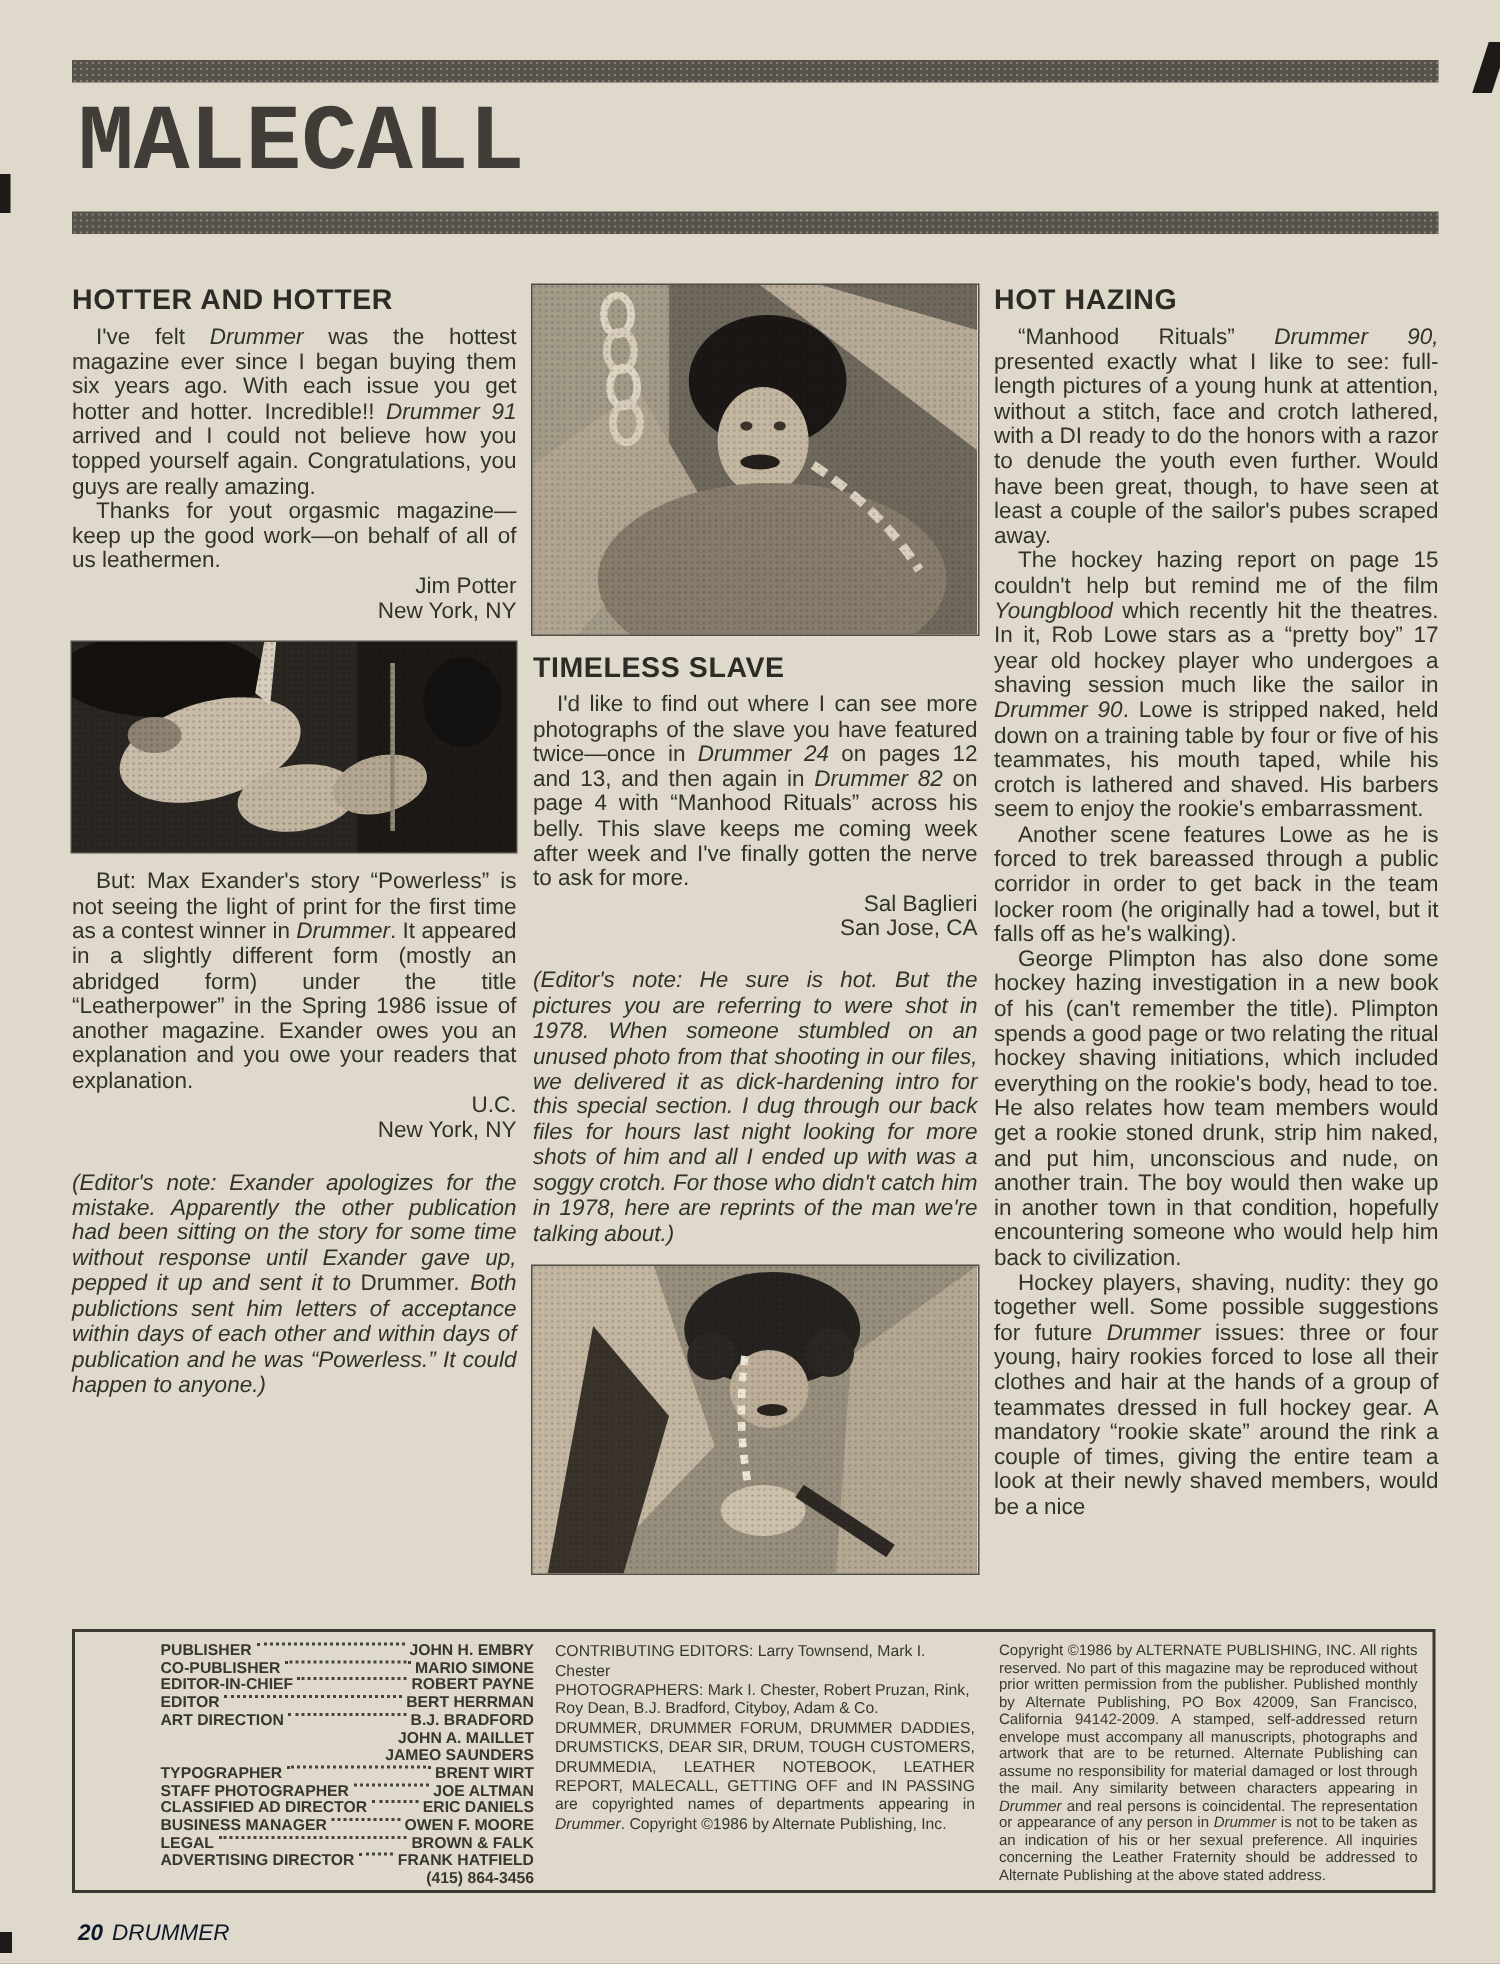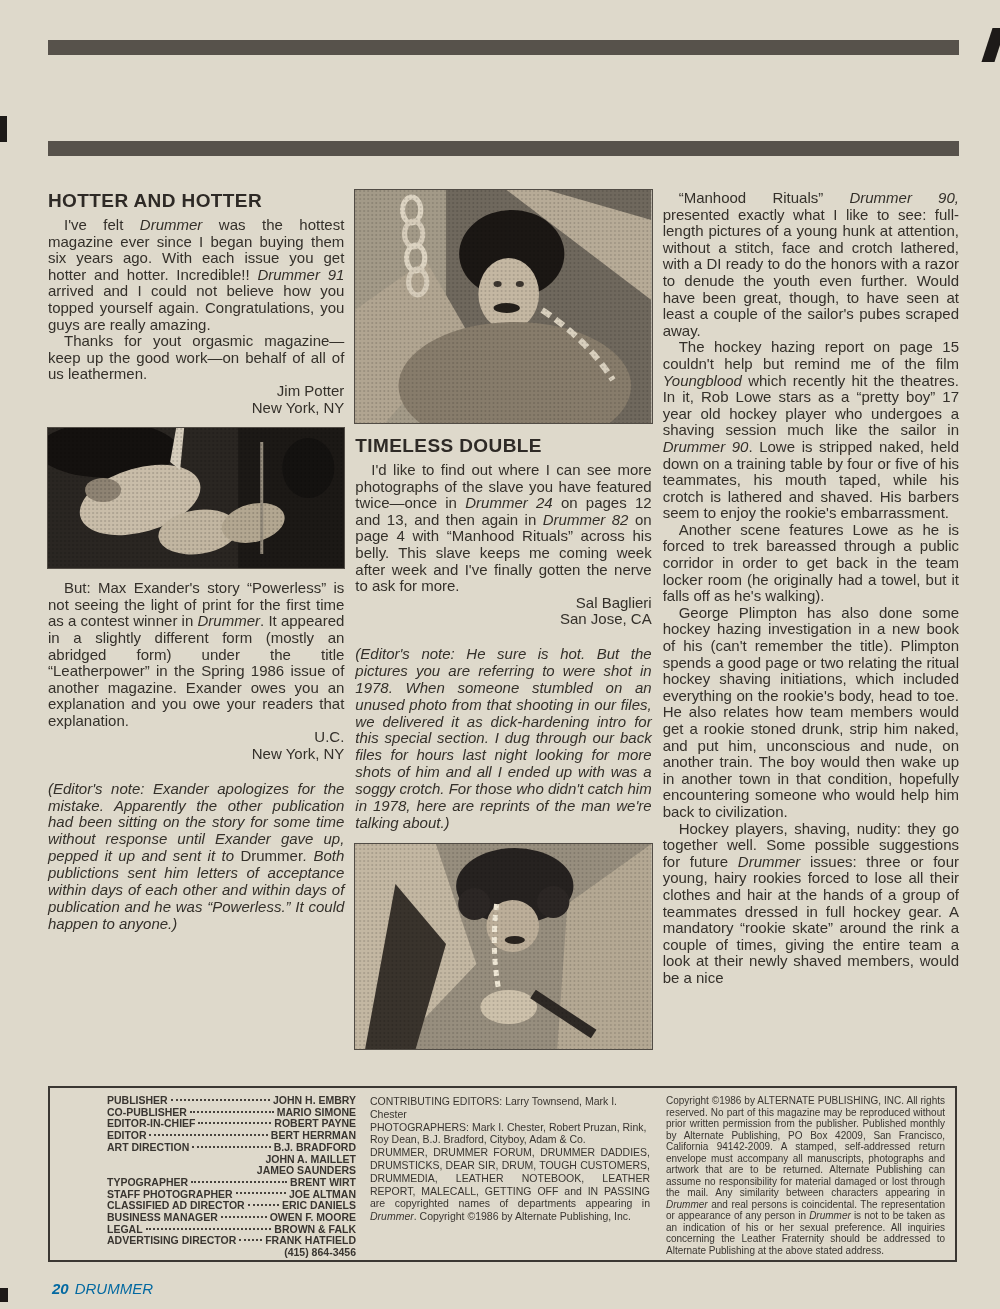--- a/index.html
+++ b/index.html
@@ -21,43 +21,44 @@
   .it{font-style:italic;}
   .sig{text-align:right;font-size:15px;line-height:16.6px;}
   .photo{margin:12px 0;outline:1px solid #514c45;}
   .photo svg{display:block;width:100%;height:100%;}
   .photo.first{margin-top:0;}
   .gap-top{margin-top:16px;}
   .masthead{position:absolute;left:48px;top:1086px;width:909px;height:176px;border:2px solid #3b3733;
         box-sizing:border-box;display:flex;}
   .ms-left{width:316px;box-sizing:border-box;padding:7px 10px 0 10px;font-size:10.5px;font-weight:bold;
         line-height:11.7px;color:#393530;}
-  .ms-left .row{display:flex;align-items:center;padding-left:47px;}
+  .ms-left .row{display:flex;align-items:flex-start;padding-left:47px;}
   .ms-left .row.cont{justify-content:flex-end;}
   .ms-left .lead{flex:1;border-bottom:2px dotted #46423c;margin:0 3px 2px 3px;min-width:12px;}
   .ms-mid{width:296px;box-sizing:border-box;padding:7px 12px 0 4px;font-size:10.5px;line-height:12.8px;color:#393530;}
   .ms-mid .block2{text-align:justify;}
   .ms-right{flex:1;box-sizing:border-box;padding:7px 10px 0 4px;font-size:10px;line-height:11.5px;
         text-align:justify;color:#393530;}
-  .footer{position:absolute;left:52px;top:1280px;font-size:15px;font-style:italic;color:#0369a1;}
+  .footer{position:absolute;left:52px;top:1280px;font-size:15px;font-style:italic;color:#0f172a;}
   .footer .num{font-weight:bold;margin-right:6px;}
   .mark{position:absolute;background:#1d1a18;}
   .mark.m1{left:0;top:116px;width:7px;height:26px;}
   .mark.m2{left:0;top:1288px;width:8px;height:14px;}
   .mark.m3{left:987px;top:28px;width:13px;height:34px;transform:skewX(-18deg);}
 </style>
 </head>
 <body>
 
 <div class="page">
   <div class="mark m1"></div>
   <div class="mark m2"></div>
   <div class="mark m3"></div>
 
   <div class="rule top"></div>
+  <div class="masthead-title">MALECALL</div>
   <div class="rule mid"></div>
 
   <div class="columns">
     <div class="col">
         <h2 class="heading">HOTTER AND HOTTER</h2>
         <p class="body"><span>I've felt </span><span class="it">Drummer</span><span> was the hottest magazine ever since I began buying them six years ago. With each issue you get hotter and hotter. Incredible!! </span><span class="it">Drummer 91</span><span> arrived and I could not believe how you topped yourself again. Congratulations, you guys are really amazing.</span></p>
         <p class="body"><span>Thanks for yout orgasmic magazine—keep up the good work—on behalf of all of us leathermen.</span></p>
         <div class="sig">
           <div>Jim Potter</div>
           <div>New York, NY</div>
@@ -108,21 +109,21 @@
             <ellipse cx="163" cy="94" rx="4" ry="3" fill="#3c352e"></ellipse>
             <ellipse cx="158" cy="196" rx="115" ry="64" fill="#877c6b"></ellipse>
             <ellipse cx="56" cy="20" rx="9" ry="13" fill="none" stroke="#ddd4c2" stroke-width="5"></ellipse>
             <ellipse cx="58" cy="44" rx="9" ry="13" fill="none" stroke="#d6ccba" stroke-width="5"></ellipse>
             <ellipse cx="60" cy="68" rx="9" ry="13" fill="none" stroke="#ddd4c2" stroke-width="5"></ellipse>
             <ellipse cx="62" cy="92" rx="9" ry="13" fill="none" stroke="#d6ccba" stroke-width="5"></ellipse>
             <path d="M185 120 q45 30 70 70" fill="none" stroke="#d9d0be" stroke-width="6" stroke-dasharray="10 6"></path>
             <rect width="293" height="233" fill="url(#ht2)" opacity="0.16"></rect>
           </svg>
         </div>
-        <h2 class="heading gap-top">TIMELESS DOUBLE</h2>
+        <h2 class="heading gap-top">TIMELESS SLAVE</h2>
         <p class="body"><span>I'd like to find out where I can see more photographs of the slave you have featured twice—once in </span><span class="it">Drummer 24</span><span> on pages 12 and 13, and then again in </span><span class="it">Drummer 82</span><span> on page 4 with “Manhood Rituals” across his belly. This slave keeps me coming week after week and I've finally gotten the nerve to ask for more.</span></p>
         <div class="sig">
           <div>Sal Baglieri</div>
           <div>San Jose, CA</div>
         </div>
         <p class="note"><span>(Editor's note: He sure is hot. But the pictures you are referring to were shot in 1978. When someone stumbled on an unused photo from that shooting in our files, we delivered it as dick-hardening intro for this special section. I dug through our back files for hours last night looking for more shots of him and all I ended up with was a soggy crotch. For those who didn't catch him in 1978, here are reprints of the man we're talking about.)</span></p>
         <div class="photo" style="height: 205px;">
           <svg viewBox="0 0 293 205" preserveAspectRatio="none">
             <defs>
               <pattern id="ht3" width="4" height="4" patternUnits="userSpaceOnUse">
@@ -140,20 +141,21 @@
             <ellipse cx="158" cy="96" rx="10" ry="4" fill="#2a241f"></ellipse>
             <path d="M140 60 q-6 50 4 95" fill="none" stroke="#efe7d5" stroke-width="5" stroke-dasharray="6 5"></path>
             <path d="M165 62 q10 48 0 96" fill="none" stroke="#e6dccа" stroke-width="5" stroke-dasharray="6 5"></path>
             <ellipse cx="152" cy="163" rx="28" ry="17" fill="#cdc1ab"></ellipse>
             <path d="M176 150 l60 40" stroke="#2e2925" stroke-width="10"></path>
             <rect width="293" height="205" fill="url(#ht3)" opacity="0.16"></rect>
           </svg>
         </div>
       </div>
     <div class="col">
+        <h2 class="heading">HOT HAZING</h2>
         <p class="body"><span>“Manhood Rituals” </span><span class="it">Drummer 90,</span><span> presented exactly what I like to see: full-length pictures of a young hunk at attention, without a stitch, face and crotch lathered, with a DI ready to do the honors with a razor to denude the youth even further. Would have been great, though, to have seen at least a couple of the sailor's pubes scraped away.</span></p>
         <p class="body"><span>The hockey hazing report on page 15 couldn't help but remind me of the film </span><span class="it">Youngblood</span><span> which recently hit the theatres. In it, Rob Lowe stars as a “pretty boy” 17 year old hockey player who undergoes a shaving session much like the sailor in </span><span class="it">Drummer 90</span><span>. Lowe is stripped naked, held down on a training table by four or five of his teammates, his mouth taped, while his crotch is lathered and shaved. His barbers seem to enjoy the rookie's embarrassment.</span></p>
         <p class="body"><span>Another scene features Lowe as he is forced to trek bareassed through a public corridor in order to get back in the team locker room (he originally had a towel, but it falls off as he's walking).</span></p>
         <p class="body"><span>George Plimpton has also done some hockey hazing investigation in a new book of his (can't remember the title). Plimpton spends a good page or two relating the ritual hockey shaving initiations, which included everything on the rookie's body, head to toe. He also relates how team members would get a rookie stoned drunk, strip him naked, and put him, unconscious and nude, on another train. The boy would then wake up in another town in that condition, hopefully encountering someone who would help him back to civilization.</span></p>
         <p class="body"><span>Hockey players, shaving, nudity: they go together well. Some possible suggestions for future </span><span class="it">Drummer</span><span> issues: three or four young, hairy rookies forced to lose all their clothes and hair at the hands of a group of teammates dressed in full hockey gear. A mandatory “rookie skate” around the rink a couple of times, giving the entire team a look at their newly shaved members, would be a nice</span></p>
       </div>
   </div>
 
   <div class="masthead">
     <div class="ms-left">

